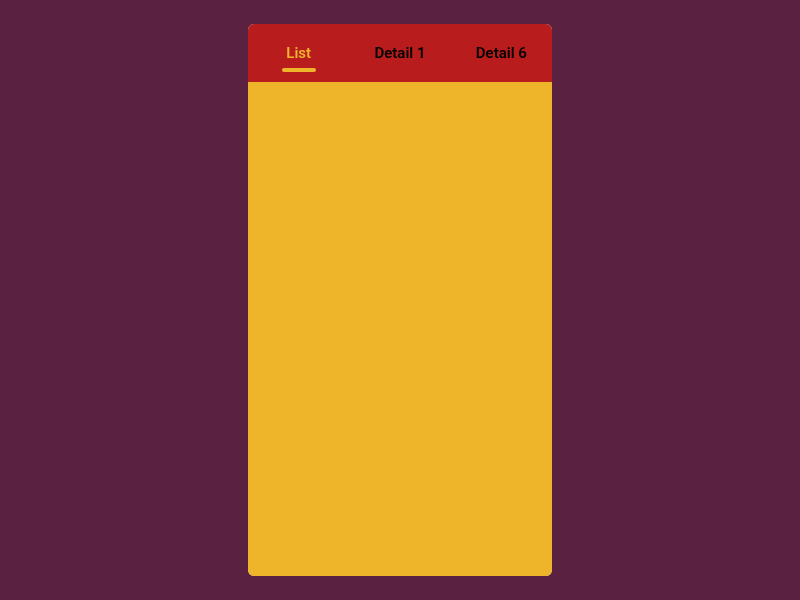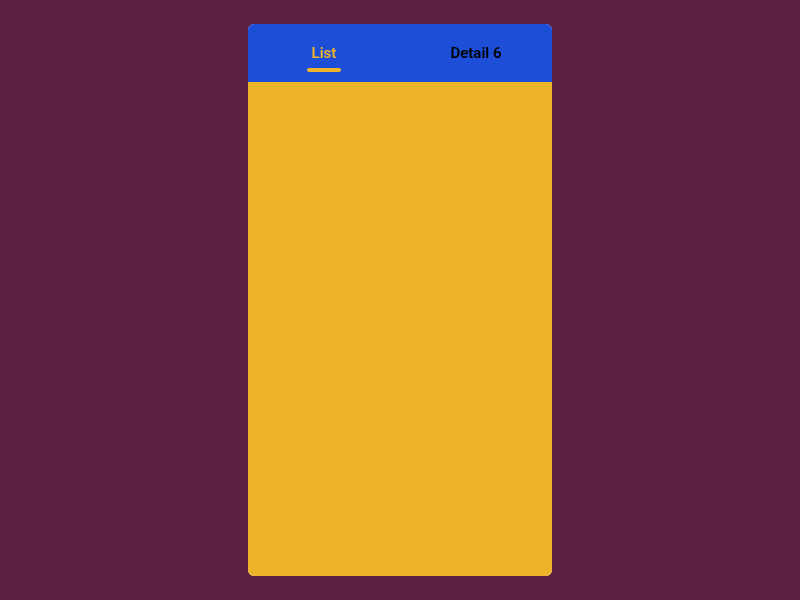--- a/index.html
+++ b/index.html
@@ -23,21 +23,21 @@
       border-radius: 6px;
       overflow: hidden;
       display: flex;
       flex-direction: column;
     }
     .tabbar {
       height: 58px;
       display: flex;
       align-items: stretch;
       justify-content: space-around;
-      background: #1d4ed8;
+      background: #b91c1c;
     }
     .tab {
       flex: 1;
       display: flex;
       flex-direction: column;
       align-items: center;
       justify-content: center;
       font-size: 15px;
       font-weight: 600;
       color: #000;
@@ -63,17 +63,20 @@
   </style>
 </head>
 <body>
 
 <div class="device">
   <div class="tabbar">
     <div class="tab active">
       <span>List</span>
     </div>
     <div class="tab">
+      <span>Detail 1</span>
+    </div>
+    <div class="tab">
       <span>Detail 6</span>
     </div>
   </div>
   <div class="content"></div>
 </div>
 
 </body></html>

